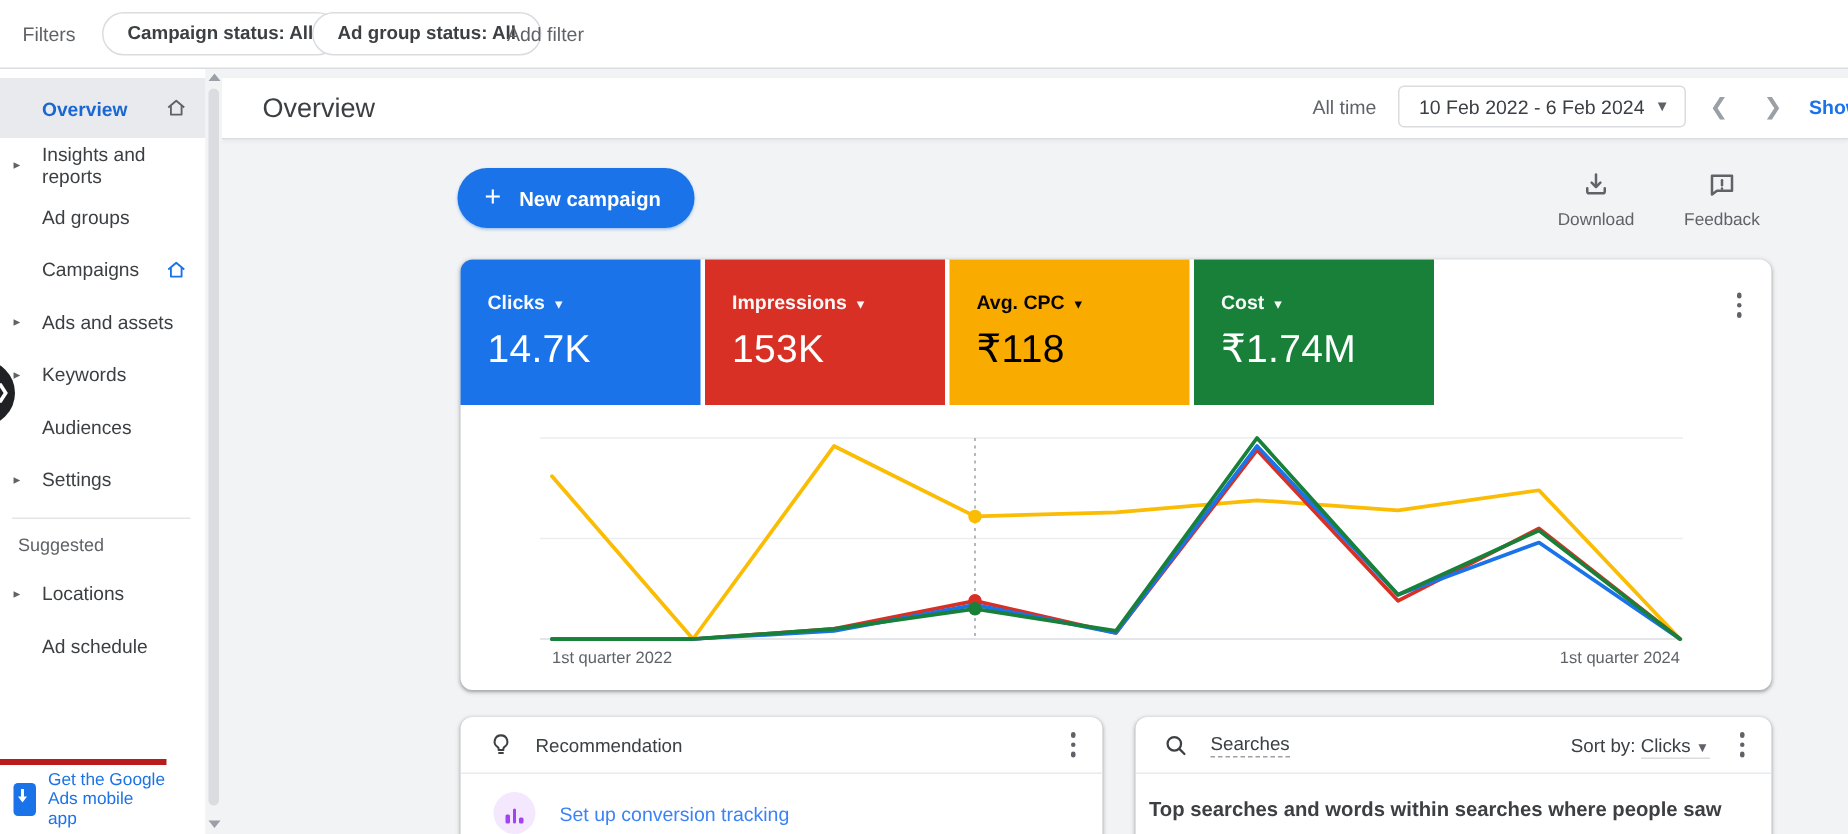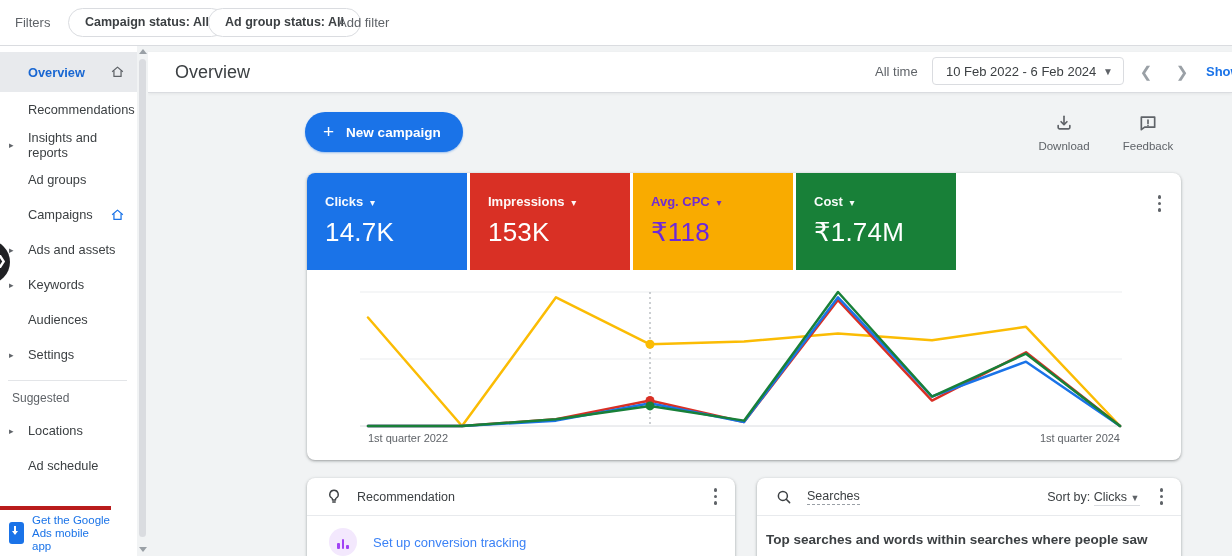--- a/index.html
+++ b/index.html
@@ -109,23 +109,20 @@
       <div class="sb-item selected">
         <span class="sb-label">Overview</span>
         <span class="sb-home">
           <svg width="15" height="15" viewBox="0 0 24 24" fill="none" stroke="#5f6368" stroke-width="2" stroke-linejoin="round">
             <path d="M3.5 11.5 12 4.2l8.5 7.3"></path>
             <path d="M6.3 9.8V19h11.4V9.8"></path>
           </svg>
         </span>
       </div>
       <div class="sb-item">
-        <span class="sb-label">Recommendations</span>
-      </div>
-      <div class="sb-item">
         <span class="sb-arrow">▸</span>
         <span class="sb-label">Insights and reports</span>
       </div>
       <div class="sb-item">
         <span class="sb-label">Ad groups</span>
       </div>
       <div class="sb-item">
         <span class="sb-label">Campaigns</span>
         <span class="sb-home">
           <svg width="15" height="15" viewBox="0 0 24 24" fill="none" stroke="#1a73e8" stroke-width="2" stroke-linejoin="round">
@@ -209,21 +206,21 @@
 <div class="card chart-card">
   <div class="tiles" id="metric-tiles">
       <div class="tile" style="background: rgb(26, 115, 232); color: rgb(255, 255, 255);">
         <div class="tile-label"><span>Clicks</span> <span class="caret">▾</span></div>
                <div class="tile-value">14.7K</div>
       </div>
       <div class="tile" style="background: rgb(217, 48, 37); color: rgb(255, 255, 255);">
         <div class="tile-label"><span>Impressions</span> <span class="caret">▾</span></div>
                <div class="tile-value">153K</div>
       </div>
-      <div class="tile" style="background: rgb(249, 171, 0); color: #6d28d9;">
+      <div class="tile" style="background: rgb(249, 171, 0); color: #000000;">
         <div class="tile-label"><span>Avg. CPC</span> <span class="caret">▾</span></div>
                <div class="tile-value">₹118</div>
       </div>
       <div class="tile" style="background: rgb(24, 128, 56); color: rgb(255, 255, 255);">
         <div class="tile-label"><span>Cost</span> <span class="caret">▾</span></div>
                <div class="tile-value">₹1.74M</div>
       </div>
     </div>
   <div class="kebab card-kebab">
       <i></i>

